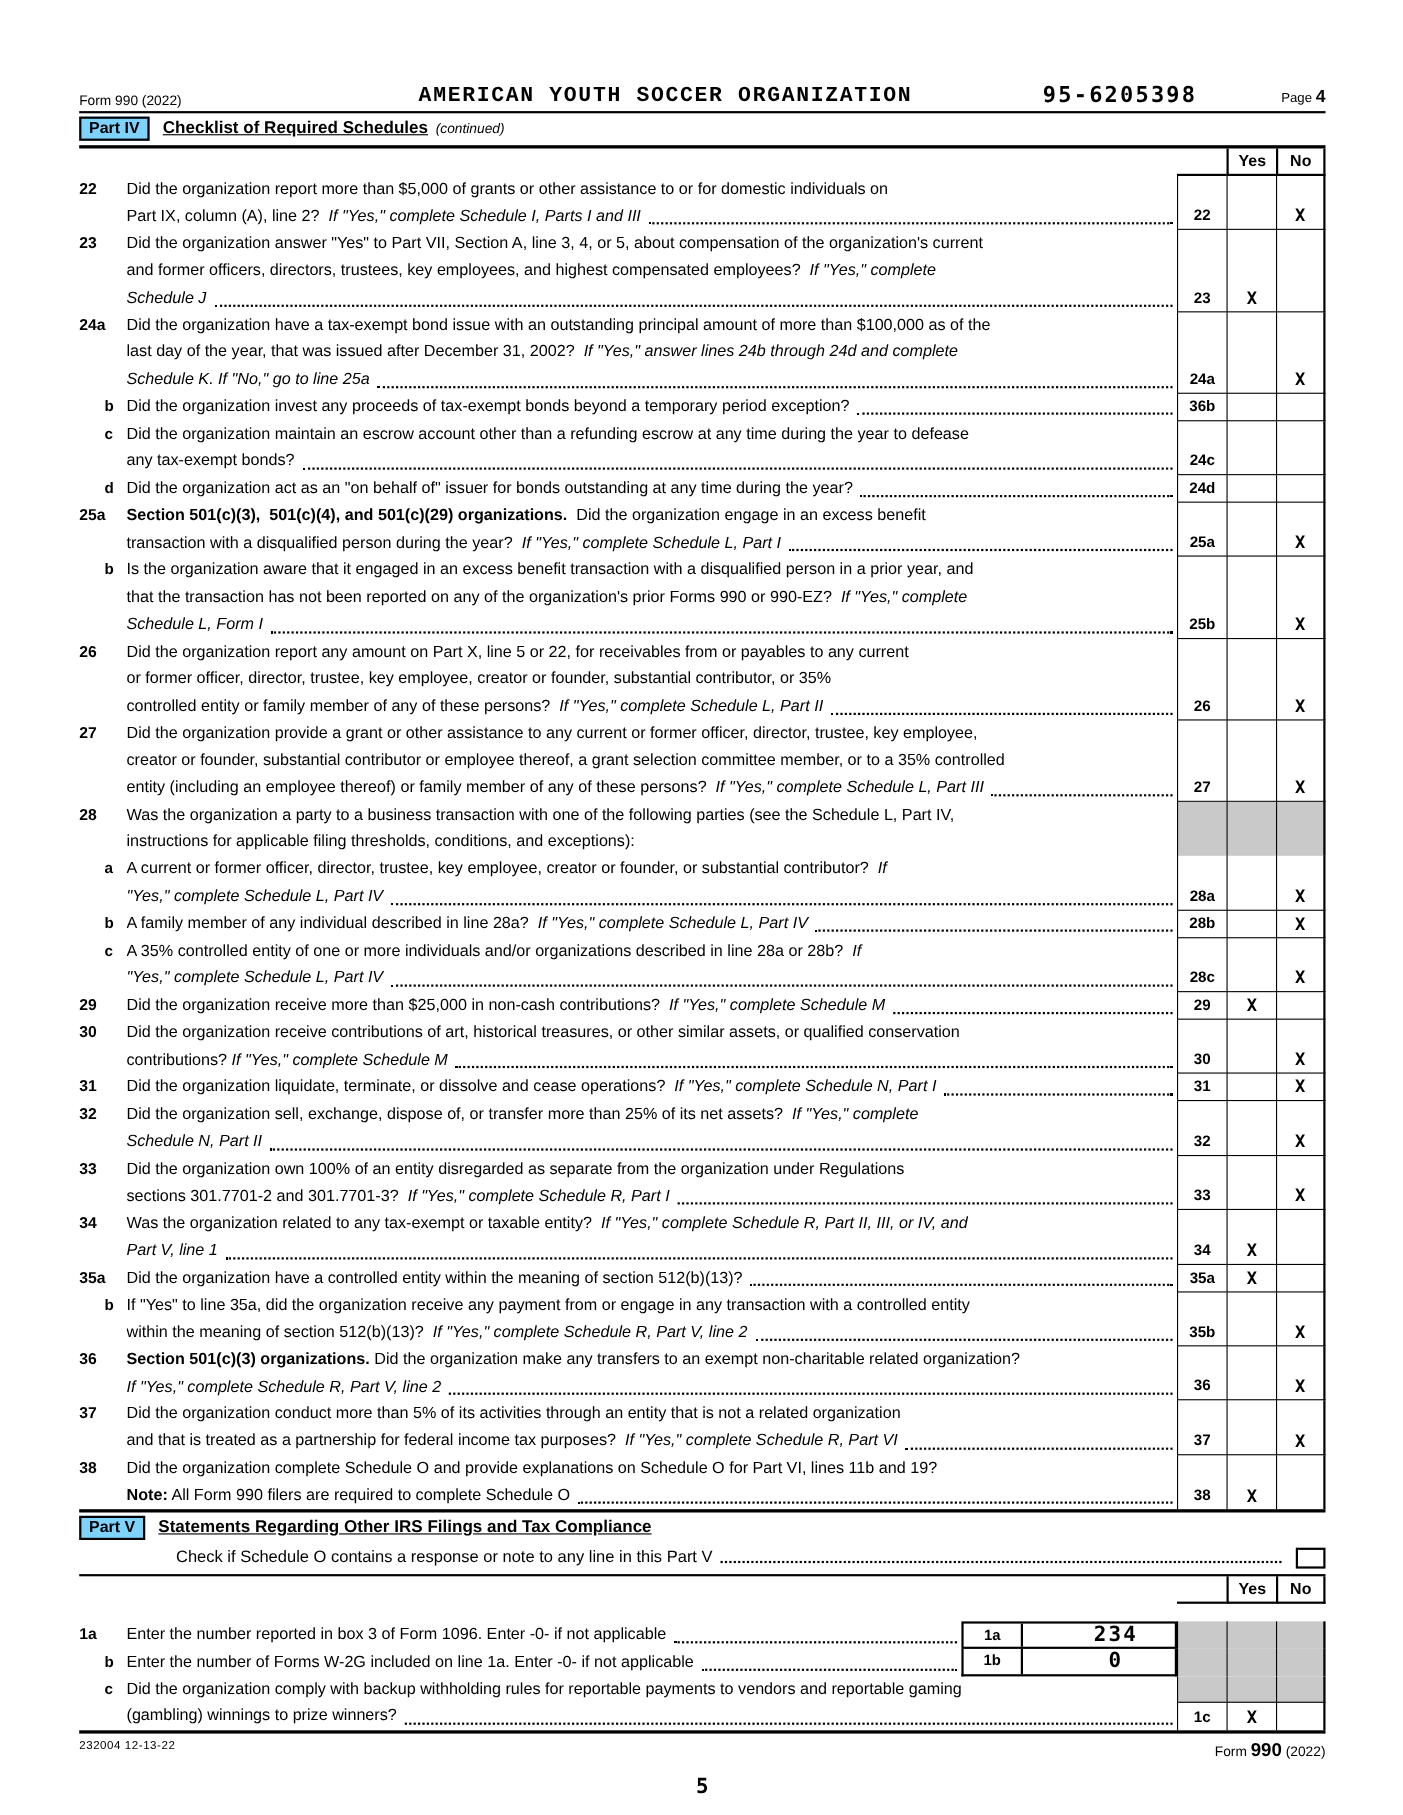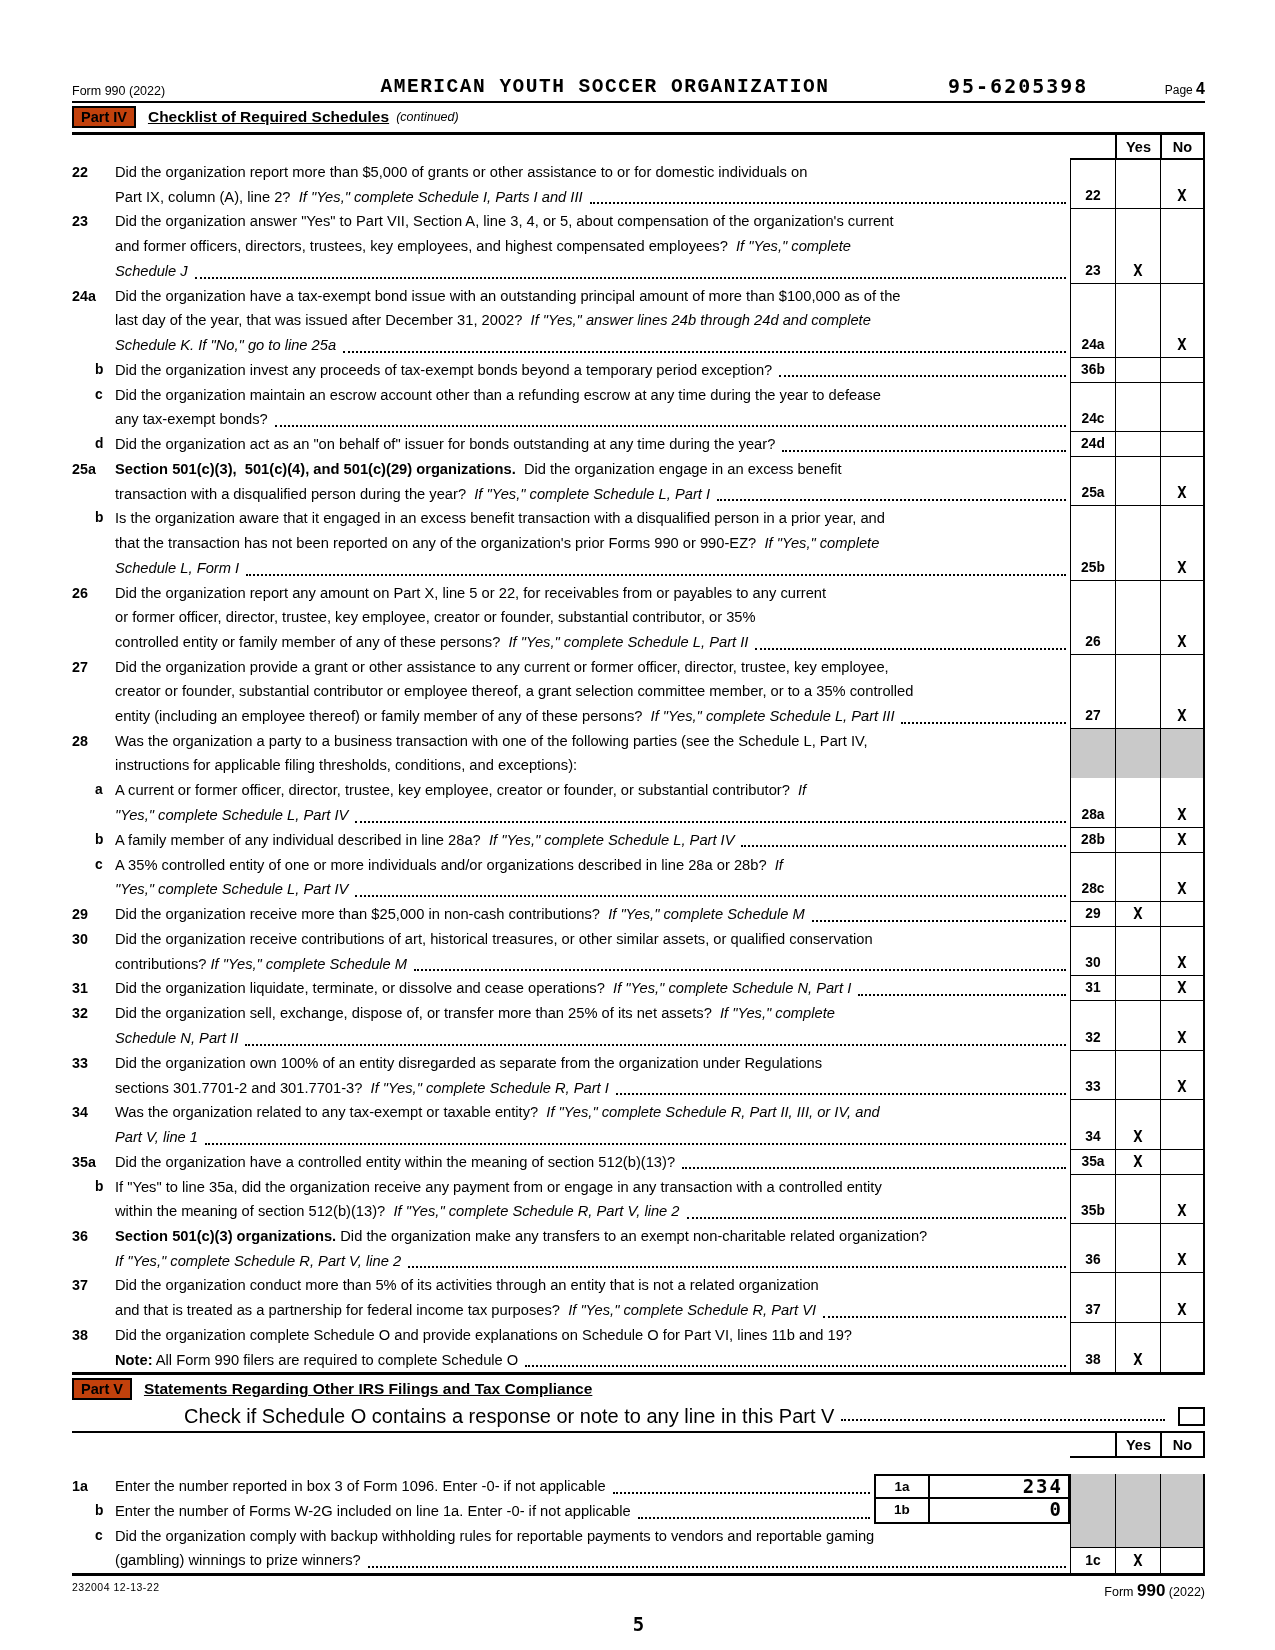--- a/index.html
+++ b/index.html
@@ -9,21 +9,21 @@
   .hdr{display:flex;align-items:flex-end;padding-bottom:3px;}
   .hdr-form{width:190px;font-size:12.5px;}
   .hdr-org{flex:1;text-align:center;font-family:Liberation Mono, monospace;font-weight:bold;font-size:19.5px;letter-spacing:1.5px;white-space:nowrap;}
   .hdr-ein{width:195px;font-family:"DejaVu Sans Mono","Liberation Mono",monospace;font-weight:bold;font-size:20px;letter-spacing:2px;}
   .hdr-page{width:62px;text-align:right;font-size:12px;white-space:nowrap;}
   .hdr-page b{font-size:16px;}
   .toprule{border-top:2px solid #000;}
   
   .pbar{display:flex;align-items:center;padding:3px 0 4px 0;}
   .pbar.thickbot{border-bottom:3.5px solid #000;}
-  .pbox{border:2.4px solid #000;background:#c2410c;font-weight:bold;font-size:14.5px;padding:0 7px;margin-right:12px;line-height:18px;white-space:nowrap;}
+  .pbox{border:2.4px solid #000;background:#7dd3fc;font-weight:bold;font-size:14.5px;padding:0 7px;margin-right:12px;line-height:18px;white-space:nowrap;}
   .ptitle{font-weight:bold;font-size:15.5px;white-space:nowrap;text-decoration:underline;}
   .pcont{font-style:italic;font-size:12.5px;margin-left:7px;}
   
   .ynhdr{display:flex;height:25px;}
   .ynhdr .sp{flex:1;}
   .hcell{width:45px;box-sizing:border-box;display:flex;align-items:center;justify-content:center;font-weight:bold;font-size:14.5px;border-bottom:2px solid #000;}
   .hcell.hy,.hcell.hn{border-left:2px solid #000;}
   .hcell.hn{border-right:2.3px solid #000;}
   
   .row{display:flex;}
@@ -38,26 +38,26 @@
   .cell{flex:none;width:45px;box-sizing:border-box;border-left:1.8px solid #000;border-bottom:1.8px solid #000;display:flex;align-items:flex-end;justify-content:center;}
   .no-cell{border-right:2.3px solid #000;}
   .cell span{line-height:24px;font-weight:bold;font-size:13.8px;}
   .cell span.xmark{font-size:15.5px;font-family:"DejaVu Sans Mono","Liberation Mono",monospace;}
   .row.gray .cell{background:#c9c9c9;}
   .row.nob .cell{border-bottom:none;}
   .part4-rows{border-bottom:3.5px solid #000;}
   .part5-rows{border-bottom:3px solid #000;margin-top:16px;}
   
   .checkrow{display:flex;align-items:flex-end;padding:2px 0 5px 88px;border-bottom:2.4px solid #000;}
-  .checkrow .txt{font-size:20px;line-height:20px;white-space:nowrap;margin-left:24px;}
+  .checkrow .txt{font-size:15px;line-height:20px;white-space:nowrap;}
   .p5-checkbox{width:27px;height:19px;border:2.2px solid #000;box-sizing:border-box;margin-left:9px;flex:none;}
   .entry{flex:none;display:flex;border:2px solid #000;box-sizing:border-box;height:24.7px;align-items:stretch;}
   .entry.cont{border-top:none;}
   .entry-label{width:52px;border-right:2px solid #000;text-align:center;font-weight:bold;font-size:13.5px;line-height:21px;}
-  .entry-value{width:138px;text-align:right;font-family:"DejaVu Sans Mono","Liberation Mono",monospace;font-weight:bold;font-size:19px;line-height:21px;padding-right:5px;letter-spacing:2px;box-sizing:border-box;padding-left:36px;}
+  .entry-value{width:138px;text-align:center;font-family:"DejaVu Sans Mono","Liberation Mono",monospace;font-weight:bold;font-size:19px;line-height:21px;padding-right:5px;letter-spacing:2px;box-sizing:border-box;padding-left:36px;}
   
   .ftr{display:flex;justify-content:space-between;align-items:flex-start;margin-top:5px;}
   .ftr-code{font-size:10.5px;letter-spacing:.5px;}
   .ftr-form{font-size:12.5px;}
   .ftr-form b{font-size:17px;}
   .pageno{text-align:center;font-family:"DejaVu Sans Mono","Liberation Mono",monospace;font-weight:bold;font-size:19px;margin-top:12px;}
   .codes{display:flex;justify-content:space-between;font-family:"DejaVu Sans Mono","Liberation Mono",monospace;font-weight:bold;font-size:20.5px;letter-spacing:1px;margin:14px -50px 0 -50px;padding-right:22px;white-space:nowrap;}
 </style>
 </head>
 <body>

